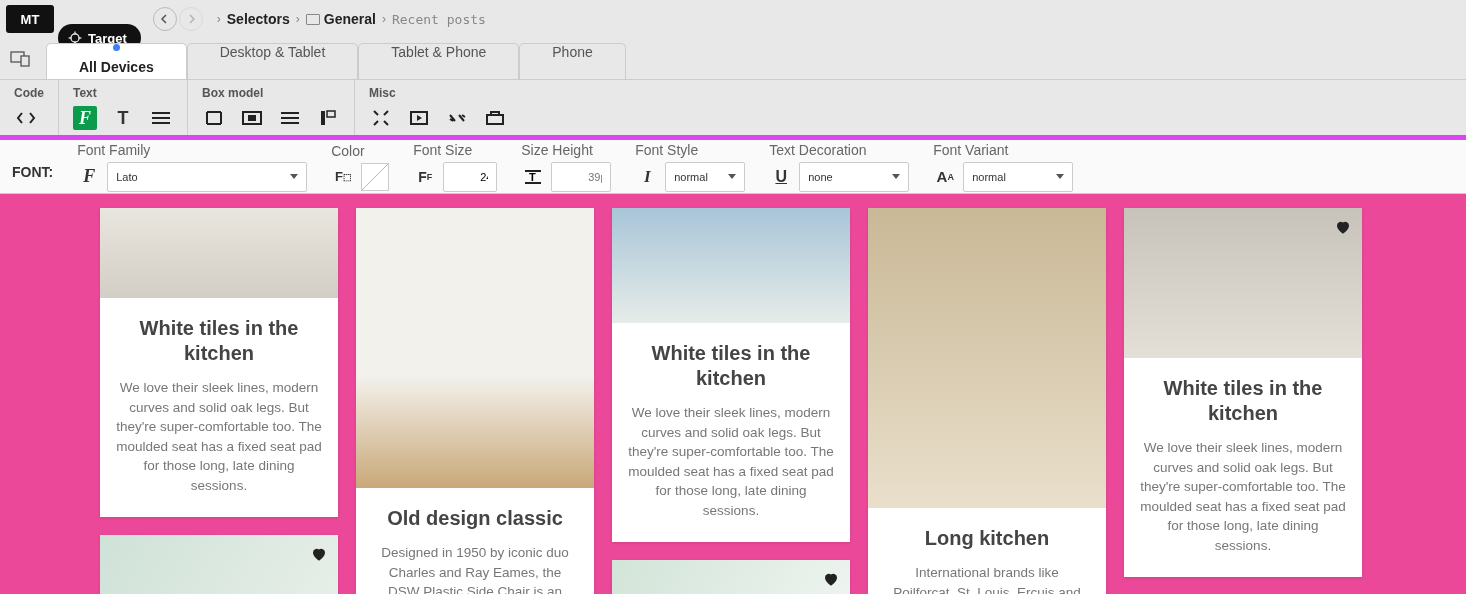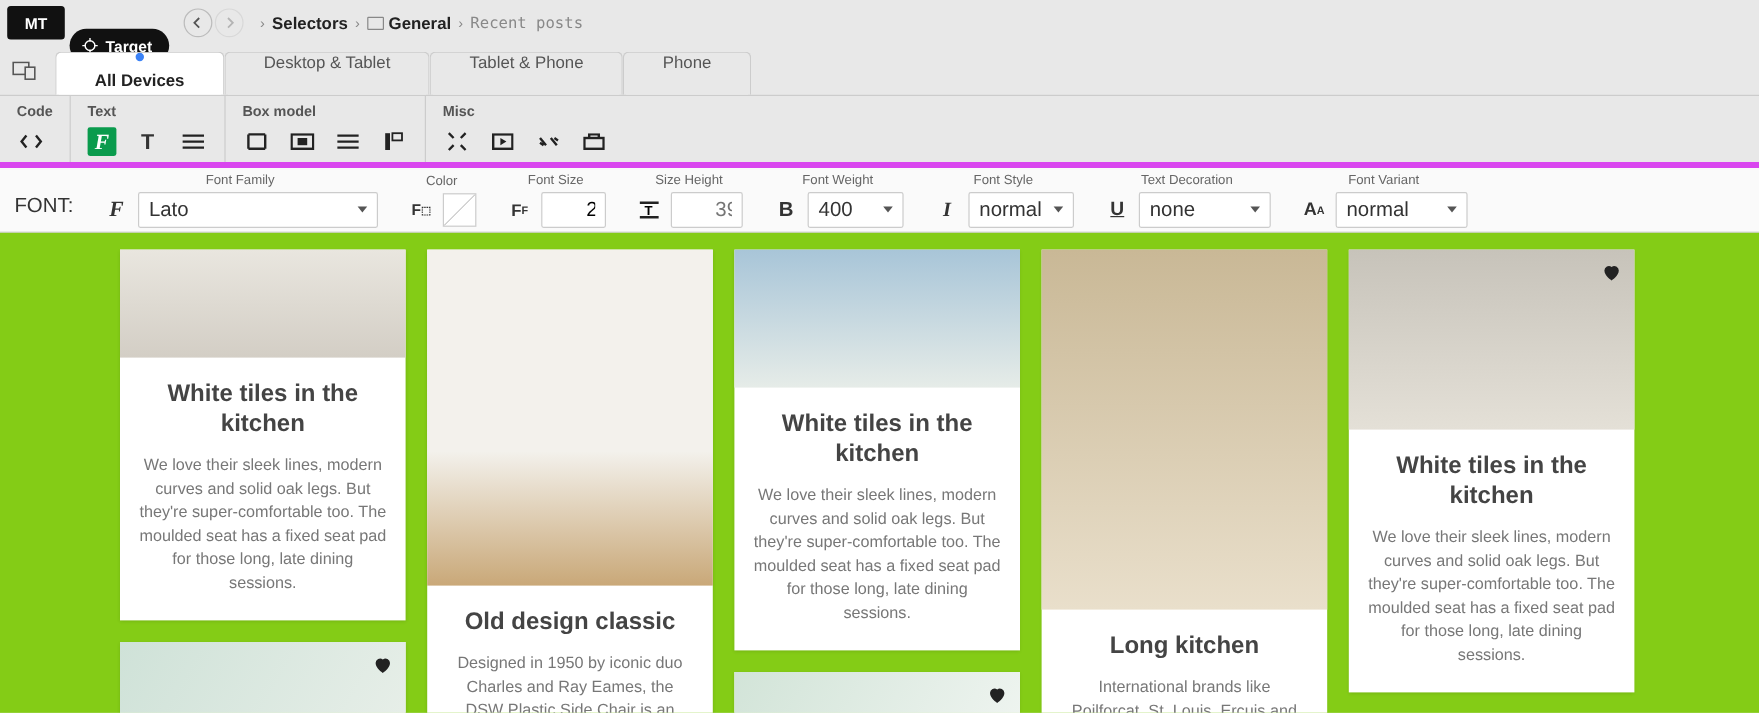--- a/index.html
+++ b/index.html
@@ -32,32 +32,32 @@
 .tgroup { border-right:1px solid #ccc; padding:6px 14px 4px; display:flex; flex-direction:column; gap:6px; }
 .tgroup .lbl { font-size:12px; color:#555; font-weight:600; }
 .tgroup .icons { display:flex; gap:14px; align-items:center; }
 .ticon { width:24px; height:24px; display:flex; align-items:center; justify-content:center; color:#333; position:relative; cursor:pointer; }
 .ticon.active-green { background:#0a9b4d; color:#fff; border-radius:2px; }
 .blue-dot::after { content:''; position:absolute; bottom:-1px; right:-1px; width:6px; height:6px; border-radius:50%; background:#3b82f6; }
 
 
 .fontbar { height:54px; display:flex; align-items:center; padding:0 12px; gap:24px; border-bottom:1px solid #ccc; background:#fafafa; }
 .fsec { display:flex; flex-direction:column; gap:4px; }
-.fsec .flab { font-size:11px; color:#666;text-align:center; }
+.fsec .flab { font-size:14px; color:#666; }
 .fsec .fctl { display:flex; align-items:center; gap:6px; }
-.font-label { font-size:17px; font-weight:400; color:#333; margin-top:10px; }
+.font-label { font-size:14px; font-weight:700; color:#333; margin-top:10px; }
 .fprefix { width:24px; height:24px; display:flex; align-items:center; justify-content:center; font-weight:700; font-size:13px; }
-.select, .input { height:30px; border:1px solid #ccc; background:#fff; padding:0 8px; font-size:17px; display:flex; align-items:center; justify-content:space-between; gap:10px; border-radius:2px; }
+.select, .input { height:30px; border:1px solid #ccc; background:#fff; padding:0 8px; font-size:11px; display:flex; align-items:center; justify-content:space-between; gap:10px; border-radius:2px; }
 .select { min-width:80px; }
 .caret { width:0; height:0; border-left:4px solid transparent; border-right:4px solid transparent; border-top:5px solid #555; }
 .input { width:54px;padding-left:36px; }
 .color-sw { width:28px; height:28px; border:1px solid #ccc; background:linear-gradient(135deg,#fff 48%,#bbb 50%,#fff 52%); display:inline-block; }
 
 
-.canvas { position:absolute; top:194px; left:0; right:0; bottom:0; background:#84cc16; padding:14px 100px 0; display:flex; gap:18px; align-items:flex-start; overflow:hidden; }
+.canvas { position:absolute; top:194px; left:0; right:0; bottom:0; background:#ec4899; padding:14px 100px 0; display:flex; gap:18px; align-items:flex-start; overflow:hidden; }
 .col { width:238px; display:flex; flex-direction:column; gap:18px; }
 .card { background:#fff; box-shadow:0 1px 3px rgba(0,0,0,.12); display:flex; flex-direction:column; position:relative; }
 .cimg { width:100%; background:#d8d4cc; position:relative; }
 .heart { position:absolute; top:10px; right:10px; color:#222; }
 .cbody { padding:18px 16px 22px; text-align:center; }
 .ctitle { font-size:20px; font-weight:700; color:#444; line-height:1.25; margin-bottom:12px; }
 .ctext { font-size:13.5px; color:#777; line-height:1.45; }
 
 
 svg { display:block; }
@@ -241,30 +241,20 @@
           <svg width="16" height="16" viewBox="0 0 16 16">
             <line x1="0" y1="2" x2="16" y2="2" stroke="#222" stroke-width="2"></line>
             <line x1="0" y1="14" x2="16" y2="14" stroke="#222" stroke-width="2"></line>
             <text x="4" y="12" font-size="11" font-weight="900">T</text>
           </svg>
         </div>
       <input class="input" style="width: 60px; color: rgb(170, 170, 170);" placeholder="39px">
     </div>
   </div>
   <div class="fsec">
-    <div class="flab">Font Weight</div>
-    <div class="fctl">
-      <div class="fprefix" style="font-weight:900;font-size:17px">B</div>
-      <div class="select">
-          <span>400</span>
-          <span class="caret"></span>
-        </div>
-    </div>
-  </div>
-  <div class="fsec">
     <div class="flab">Font Style</div>
     <div class="fctl">
       <div class="fprefix" style="font-style:italic;font-weight:900;font-size:17px;font-family:serif">I</div>
       <div class="select">
           <span>normal</span>
           <span class="caret"></span>
         </div>
     </div>
   </div>
   <div class="fsec">

